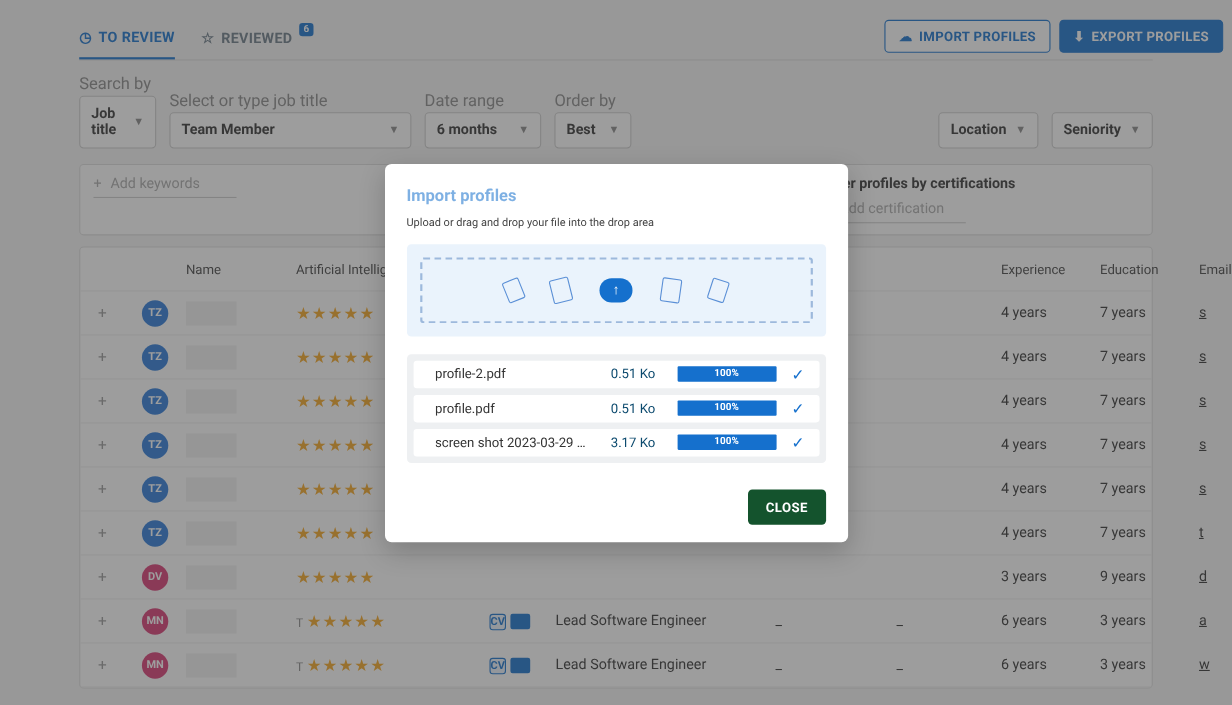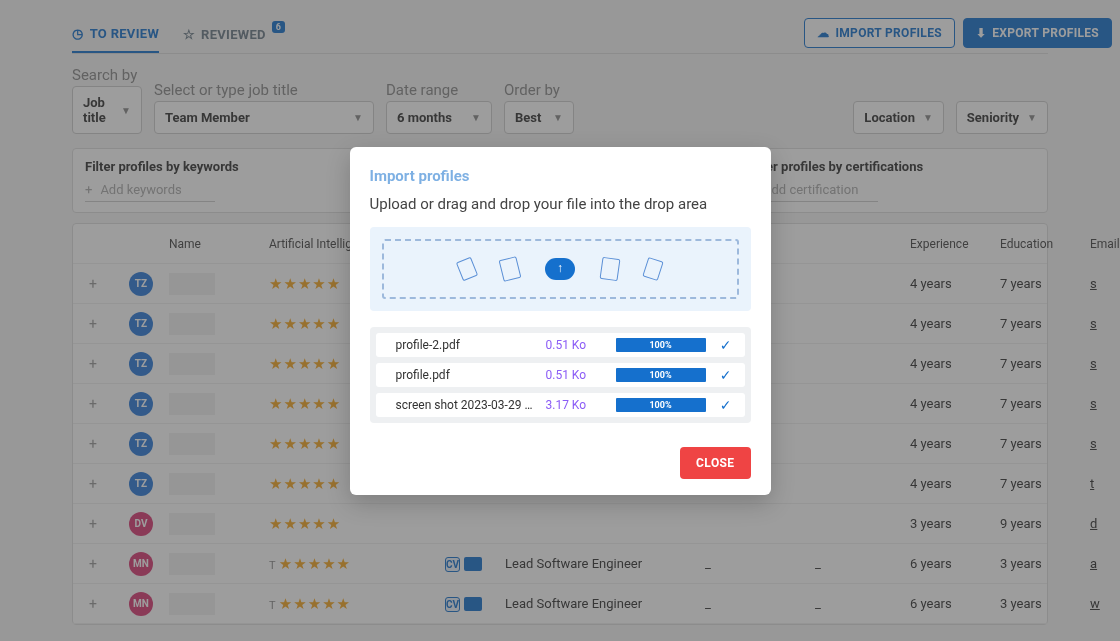--- a/index.html
+++ b/index.html
@@ -43,44 +43,44 @@
 .av-blue{background:#2a79d8}
 .av-pink{background:#d83872}
 .stars{color:#f5a623;font-size:15px;letter-spacing:1px}
 .plus{color:#999;font-size:14px;cursor:pointer}
 .cv-badge{display:inline-flex;gap:4px;align-items:center}
 .cv-pill{background:#eaf3fc;border:1px solid #1570cd;color:#1570cd;border-radius:3px;padding:1px 0;font-size:10px;font-weight:700}
 .cv-in{width:18px;height:14px;background:#1570cd;border-radius:2px}
 .overlay{position:absolute;inset:0;background:rgba(60,60,60,0.5);display:flex;align-items:center;justify-content:center}
 .modal{width:421px;background:#fff;border-radius:6px;padding:20px 20px 16px;box-shadow:0 8px 24px rgba(0,0,0,0.2)}
 .m-title{color:#1570cd;font-weight:700;font-size:15px;opacity:0.55;margin-bottom:10px}
-.m-sub{font-size:15px;color:#444;margin-bottom:14px}
+.m-sub{font-size:10px;color:#444;margin-bottom:14px}
 .drop{background:#eaf3fc;border-radius:4px;padding:12px;position:relative;height:84px;margin-bottom:16px}
 .drop-inner{border:2px dashed #9db9dc;border-radius:3px;height:100%;display:flex;align-items:center;justify-content:center;gap:26px}
 .cloud{width:30px;height:22px;background:#1570cd;border-radius:11px;position:relative}
 .cloud::before{content:"↑";position:absolute;color:#fff;left:50%;top:50%;transform:translate(-50%,-55%);font-weight:700;font-size:12px}
 .doodle{width:18px;height:22px;border:1.5px solid #5a8fd6;border-radius:2px;transform:rotate(-14deg)}
 .d2{transform:rotate(8deg)}
 .d3{transform:rotate(-22deg);width:16px;height:20px}
 .d4{transform:rotate(18deg);width:16px;height:20px}
 .files{background:#eef0f2;border-radius:4px;padding:6px}
 .file{display:flex;align-items:center;background:#fff;border-radius:3px;padding:4px 10px;margin-bottom:6px;gap:10px;font-size:12px}
 .file:last-child{margin-bottom:0}
 .file .fic{width:14px;height:16px;border-radius:2px}
 .fic-pdf{background:#e74c3c}
 .fic-img{background:#f5c542}
 .fic-word{background:#2a5db0}
 .file .fname{flex:0 0 140px;color:#333;white-space:nowrap;overflow:hidden;text-overflow:ellipsis}
-.file .fsize{flex:0 0 60px;text-align:left;color:#8b5cf6}
+.file .fsize{flex:0 0 60px;text-align:center;color:#0c4a6e}
 .file .fbar{flex:0 0 90px;height:14px;background:#1570cd;color:#fff;font-size:9px;display:flex;align-items:center;justify-content:center;font-weight:700;border-radius:1px}
 .file .fstat{flex:0 0 20px;text-align:center}
 .check{color:#1570cd;font-size:14px}
 .err{color:#e74c3c;font-size:14px;font-weight:700}
 .m-actions{display:flex;justify-content:flex-end;margin-top:24px}
-.close-btn{background:#ef4444;color:#fff;border:none;padding:9px 16px;border-radius:4px;font-weight:700;font-size:12px;letter-spacing:0.4px;cursor:pointer}
+.close-btn{background:#14532d;color:#fff;border:none;padding:9px 16px;border-radius:4px;font-weight:700;font-size:12px;letter-spacing:0.4px;cursor:pointer}
 .gap-box{width:46px;height:22px;background:#f0f0f0}
 </style>
 </head>
 <body>
 
 <div class="page">
 
   <div class="top-buttons">
     <div class="btn btn-outline">
       <span>☁</span>
@@ -139,21 +139,20 @@
         <span class="chev">▼</span>
     </div>
     <div class="select">
       <span>Seniority</span>
         <span class="chev">▼</span>
     </div>
   </div>
 
   <div class="kw-row">
     <div class="kw-box">
-      <div class="kw-title">Filter profiles by keywords</div>
       <div class="kw-add">
         <span>+</span>
         <span>Add keywords</span>
       </div>
     </div>
     <div class="kw-box">
       <div class="kw-title">Filter profiles by languages</div>
     </div>
     <div class="kw-box">
       <div class="kw-title">Filter profiles by certifications</div>

